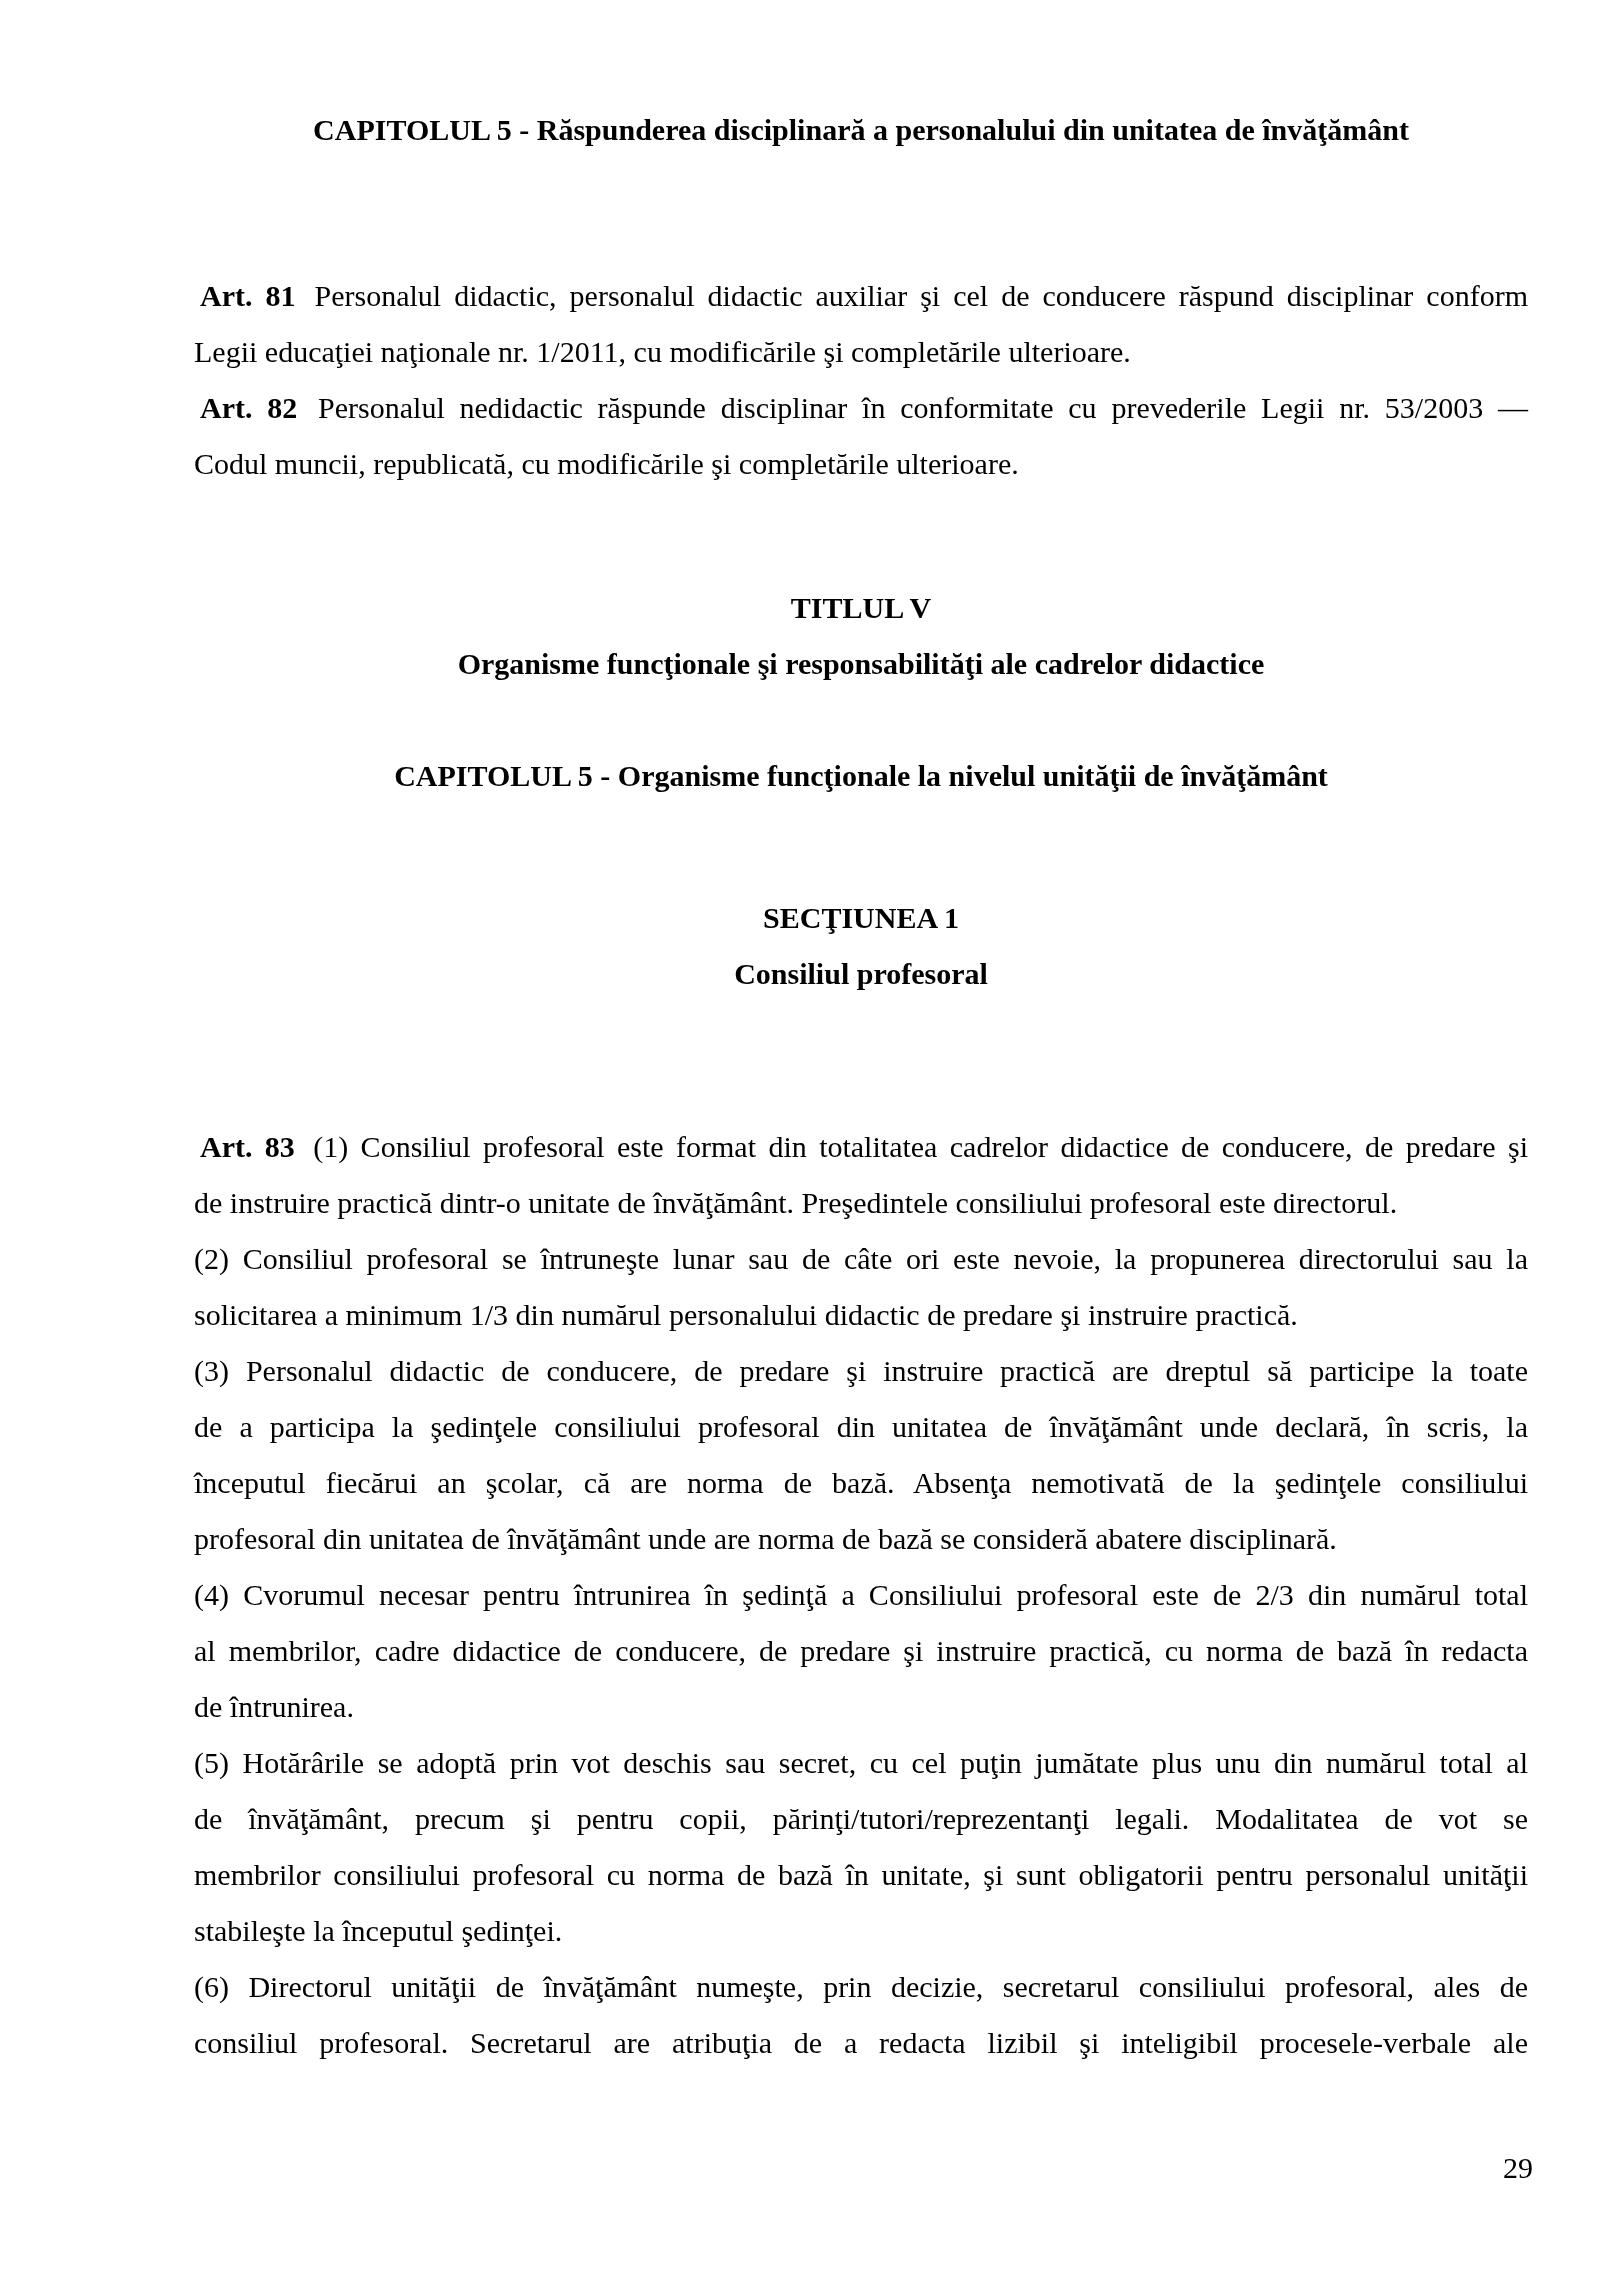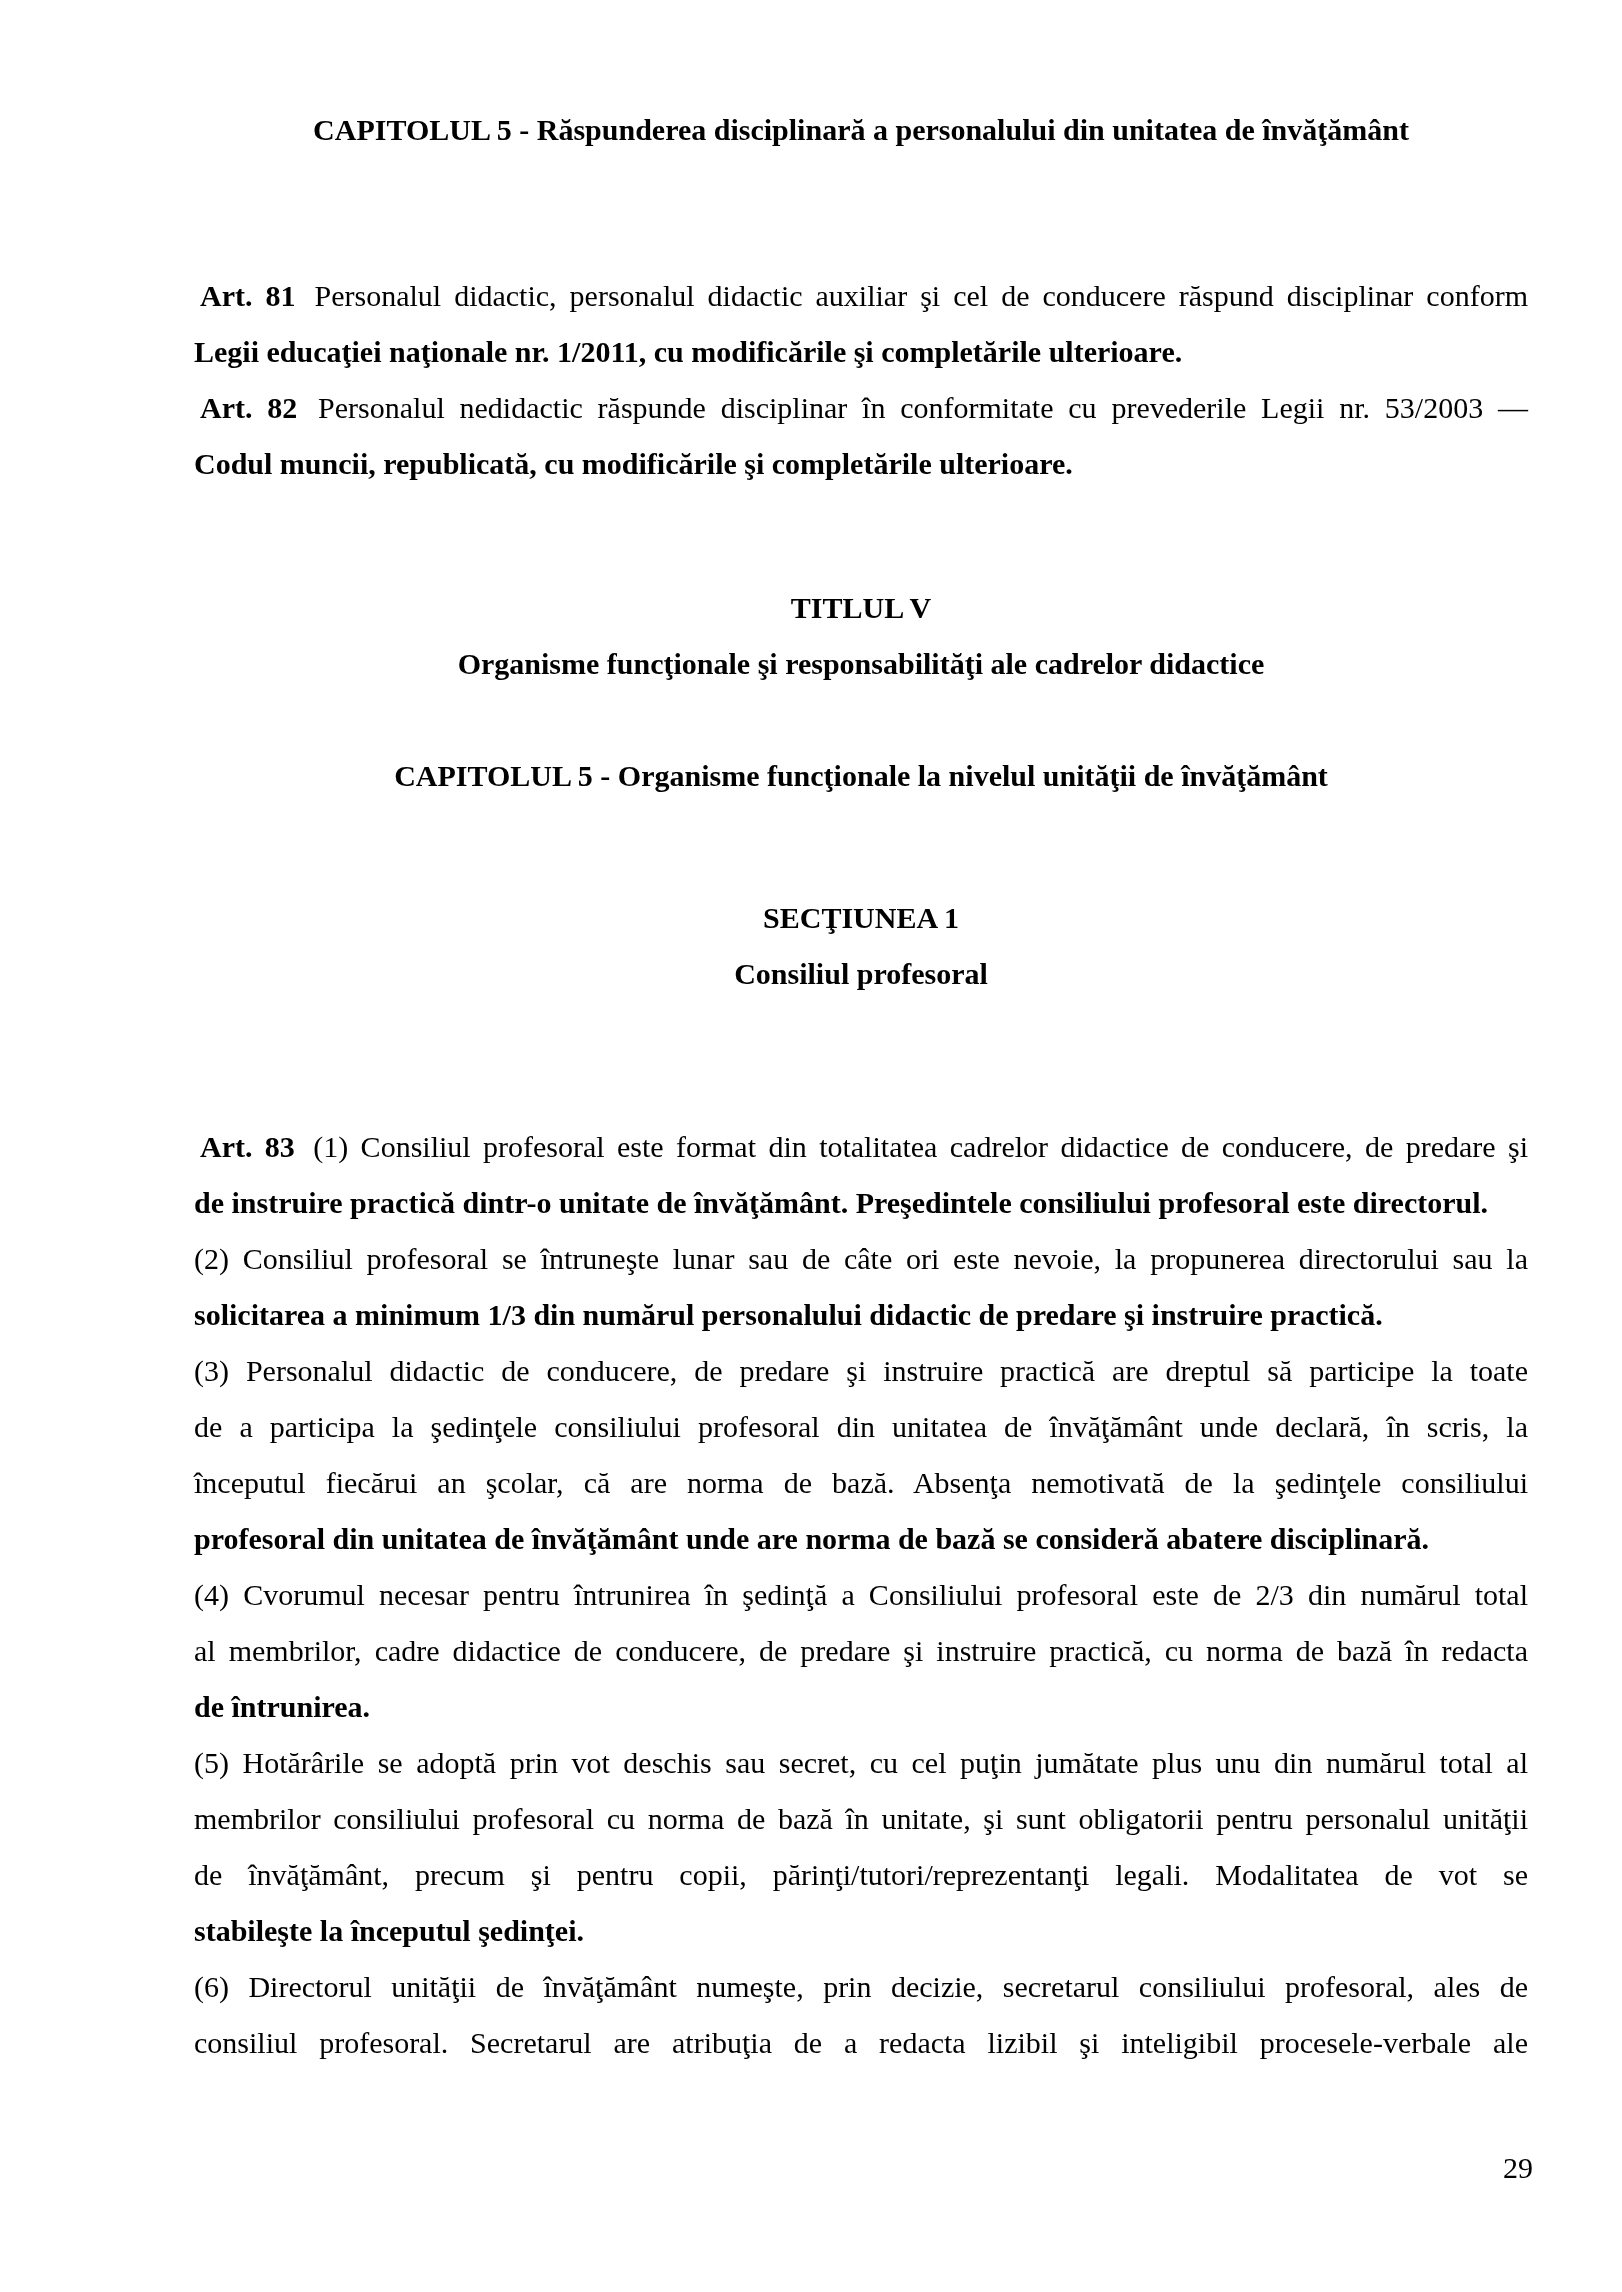--- a/index.html
+++ b/index.html
@@ -23,21 +23,20 @@
   
   .block .line {
     height: 56px;
     overflow: visible;
     text-align: justify;
     text-align-last: justify;
   }
   .block .line.para-end {
     text-align: right;
     text-align-last: left;
-    font-weight: bold;
   }
   .block .line b { font-weight: bold; }
   
   .center .cline {
     height: 56px;
     text-align: center;
     font-weight: bold;
   }
   .pos-h1      { top: 78px; }
   .pos-art8182 { top: 244px; }
@@ -90,22 +89,22 @@
       <div class="line">(2) Consiliul profesoral se întruneşte lunar sau de câte ori este nevoie, la propunerea directorului sau la</div>
       <div class="line para-end">solicitarea a minimum 1/3 din numărul personalului didactic de predare şi instruire practică.</div>
       <div class="line">(3) Personalul didactic de conducere, de predare şi instruire practică are dreptul să participe la toate</div>
       <div class="line">de a participa la şedinţele consiliului profesoral din unitatea de învăţământ unde declară, în scris, la</div>
       <div class="line">începutul fiecărui an şcolar, că are norma de bază. Absenţa nemotivată de la şedinţele consiliului</div>
       <div class="line para-end">profesoral din unitatea de învăţământ unde are norma de bază se consideră abatere disciplinară.</div>
       <div class="line">(4) Cvorumul necesar pentru întrunirea în şedinţă a Consiliului profesoral este de 2/3 din numărul total</div>
       <div class="line">al membrilor, cadre didactice de conducere, de predare şi instruire practică, cu norma de bază în redacta</div>
       <div class="line para-end">de întrunirea.</div>
       <div class="line">(5) Hotărârile se adoptă prin vot deschis sau secret, cu cel puţin jumătate plus unu din numărul total al</div>
+      <div class="line">de învăţământ, precum şi pentru copii, părinţi/tutori/reprezentanţi legali. Modalitatea de vot se</div>
       <div class="line">membrilor consiliului profesoral cu norma de bază în unitate, şi sunt obligatorii pentru personalul unităţii</div>
-      <div class="line">de învăţământ, precum şi pentru copii, părinţi/tutori/reprezentanţi legali. Modalitatea de vot se</div>
       <div class="line para-end">stabileşte la începutul şedinţei.</div>
       <div class="line">(6) Directorul unităţii de învăţământ numeşte, prin decizie, secretarul consiliului profesoral, ales de</div>
       <div class="line">consiliul profesoral. Secretarul are atribuţia de a redacta lizibil şi inteligibil procesele-verbale ale</div>
     </div>
 
   <div class="page-number">29</div>
 
 </div>
 
 

